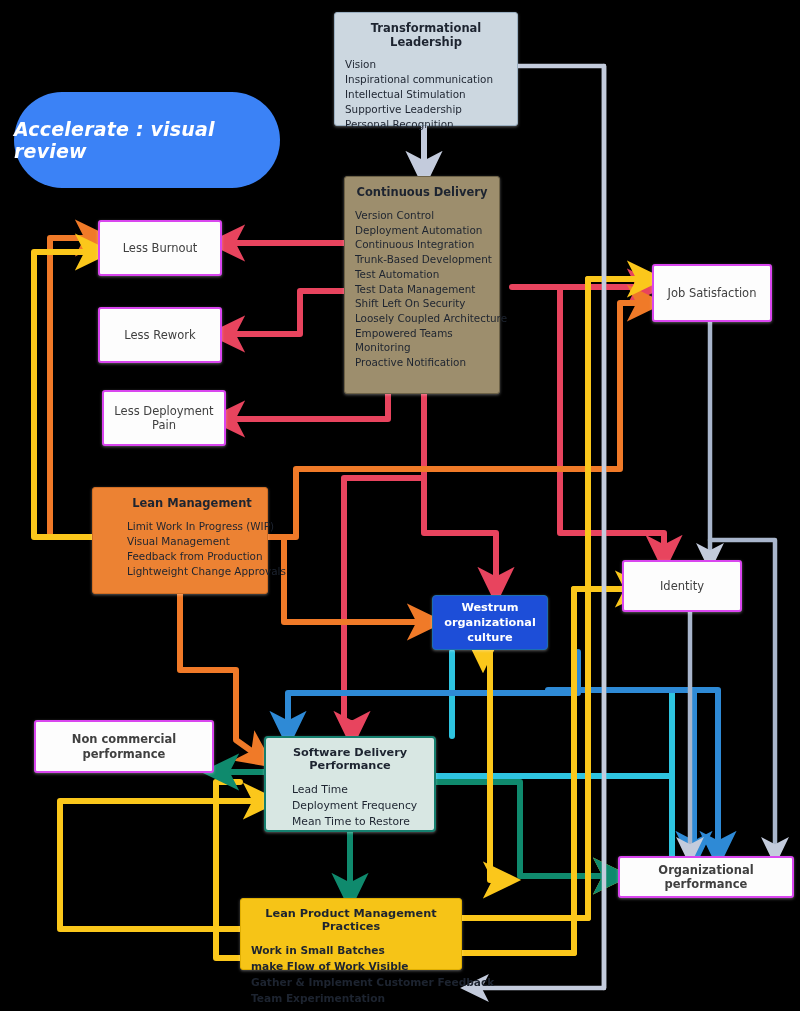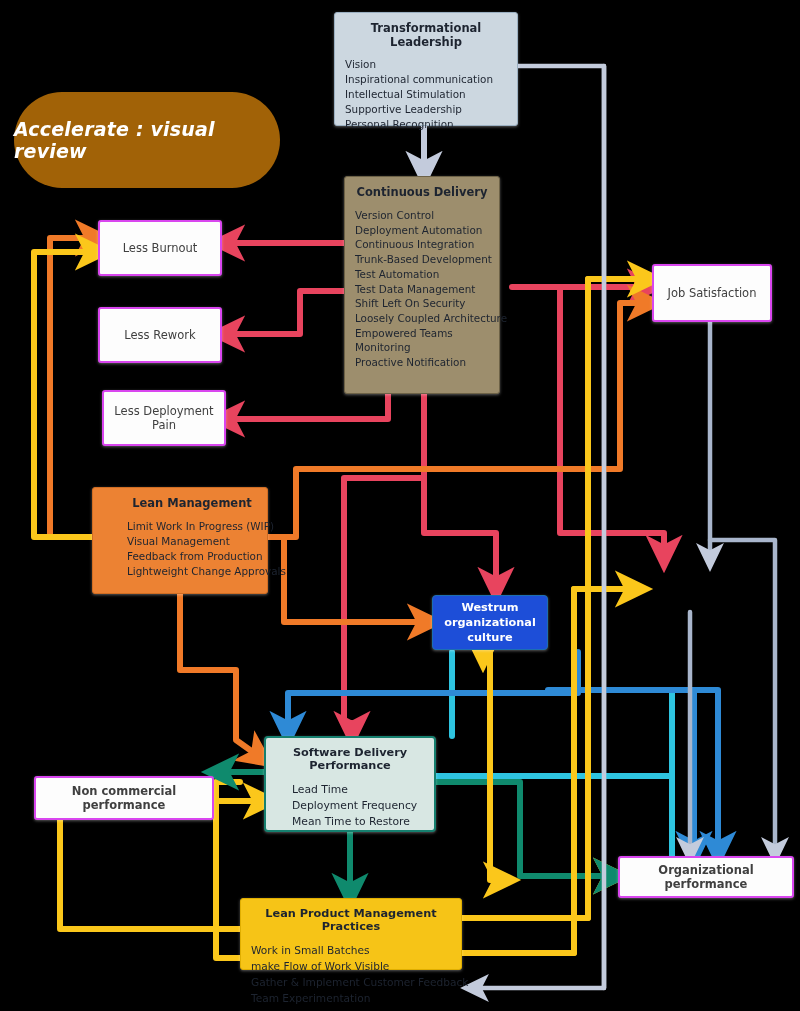--- a/index.html
+++ b/index.html
@@ -16,21 +16,21 @@
   .nlist li{white-space:nowrap;}
 
   
   .white{background:#fdfdfd;border:2px solid #d946ef;
          display:flex;align-items:center;justify-content:center;
          color:#404040;text-align:center;}
   .white .lbl{font-size:11.5px;font-weight:600;line-height:1.25;padding:0 6px;}
   .white.plain .lbl{font-weight:500;}
 
   
-  #titlePill{background:#a16207;border-radius:60px;display:flex;
+  #titlePill{background:#3b82f6;border-radius:60px;display:flex;
              align-items:center;justify-content:flex-start;}
   #titlePill .lbl{color:#fff;font-style:italic;font-weight:bold;font-size:19px;
                   letter-spacing:.2px;}
 
   
   .proc{padding:8px 10px 10px;color:#1d2430;}
   .proc .ntitle{font-size:11.5px;margin-bottom:9px;}
   .proc .nlist li{font-size:10.6px;line-height:1.43;}
 
   #tl{background:#ccd7e0;border:1px solid #9bb0c2;}
@@ -43,21 +43,21 @@
   #lm{background:#ec8233;border:1px solid #d06d23;padding-left:34px;}
   #lm .nlist li{font-size:10.4px;}
 
   #sdp{background:#d8e7e3;border:2px solid #16806f;border-radius:4px;}
   #sdp .ntitle{font-size:11.3px;margin-bottom:10px;}
   #sdp .nlist{padding-left:16px;}
   #sdp .nlist li{font-size:10.8px;line-height:1.48;}
 
   #lpm{background:#f6c417;border:1px solid #e0ae00;}
   #lpm .ntitle{font-size:11.3px;margin-bottom:9px;}
-  #lpm .nlist li{font-size:10.6px;line-height:1.52;}
+  #lpm .nlist li{font-size:10.6px;line-height:1.52;font-weight:bold;}
 
   #west{background:#1d4ed8;border:1px solid #1c6fb3;border-radius:4px;
         display:flex;align-items:center;justify-content:center;}
   #west .lbl{color:#fff;font-weight:bold;font-size:11.3px;line-height:1.33;
              text-align:center;}
 </style>
 </head>
 <body>
 
 <div id="stage">
@@ -229,22 +229,25 @@
   </div>
 
   <div class="node nbox white plain" style="left:102px;top:390px;width:124px;height:56px;">
     <span class="lbl">Less Deployment Pain</span>
   </div>
 
   <div class="node nbox white plain" style="left:652px;top:264px;width:120px;height:58px;">
     <span class="lbl">Job Satisfaction</span>
   </div>
 
-
-  <div class="node nbox white" style="left:34px;top:776px;width:180px;height:44px;justify-content:flex-end;">
+  <div class="node nbox white plain" style="left:622px;top:560px;width:120px;height:52px;">
+    <span class="lbl">Identity</span>
+  </div>
+
+  <div class="node nbox white" style="left:34px;top:720px;width:180px;height:53px;justify-content:flex-end;">
     <span class="lbl">Non commercial performance</span>
   </div>
 
   <div class="node nbox white" style="left:618px;top:856px;width:176px;height:42px;">
     <span class="lbl">Organizational performance</span>
   </div>
 
 </div>
 
 </body></html>

